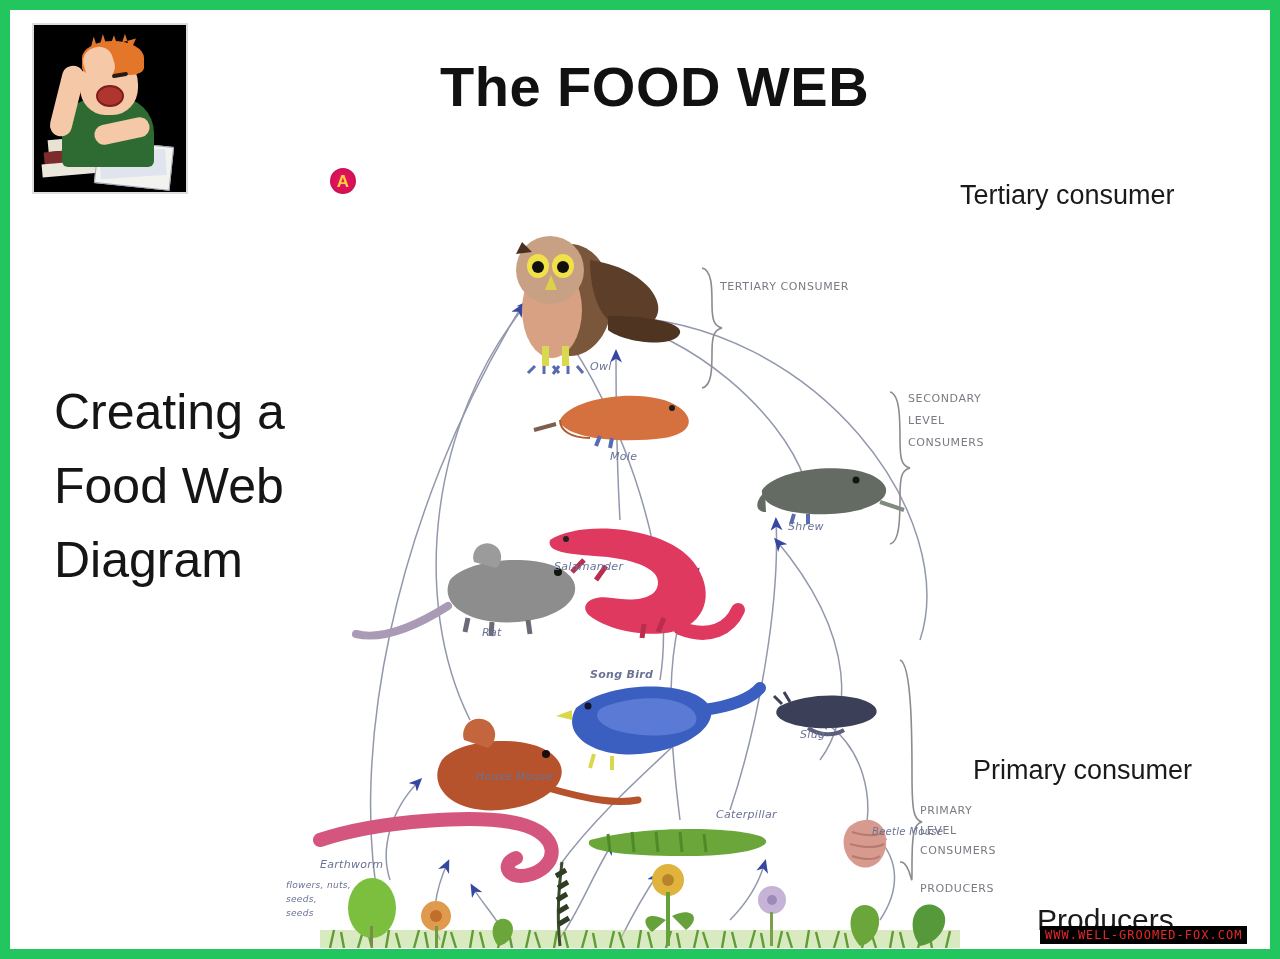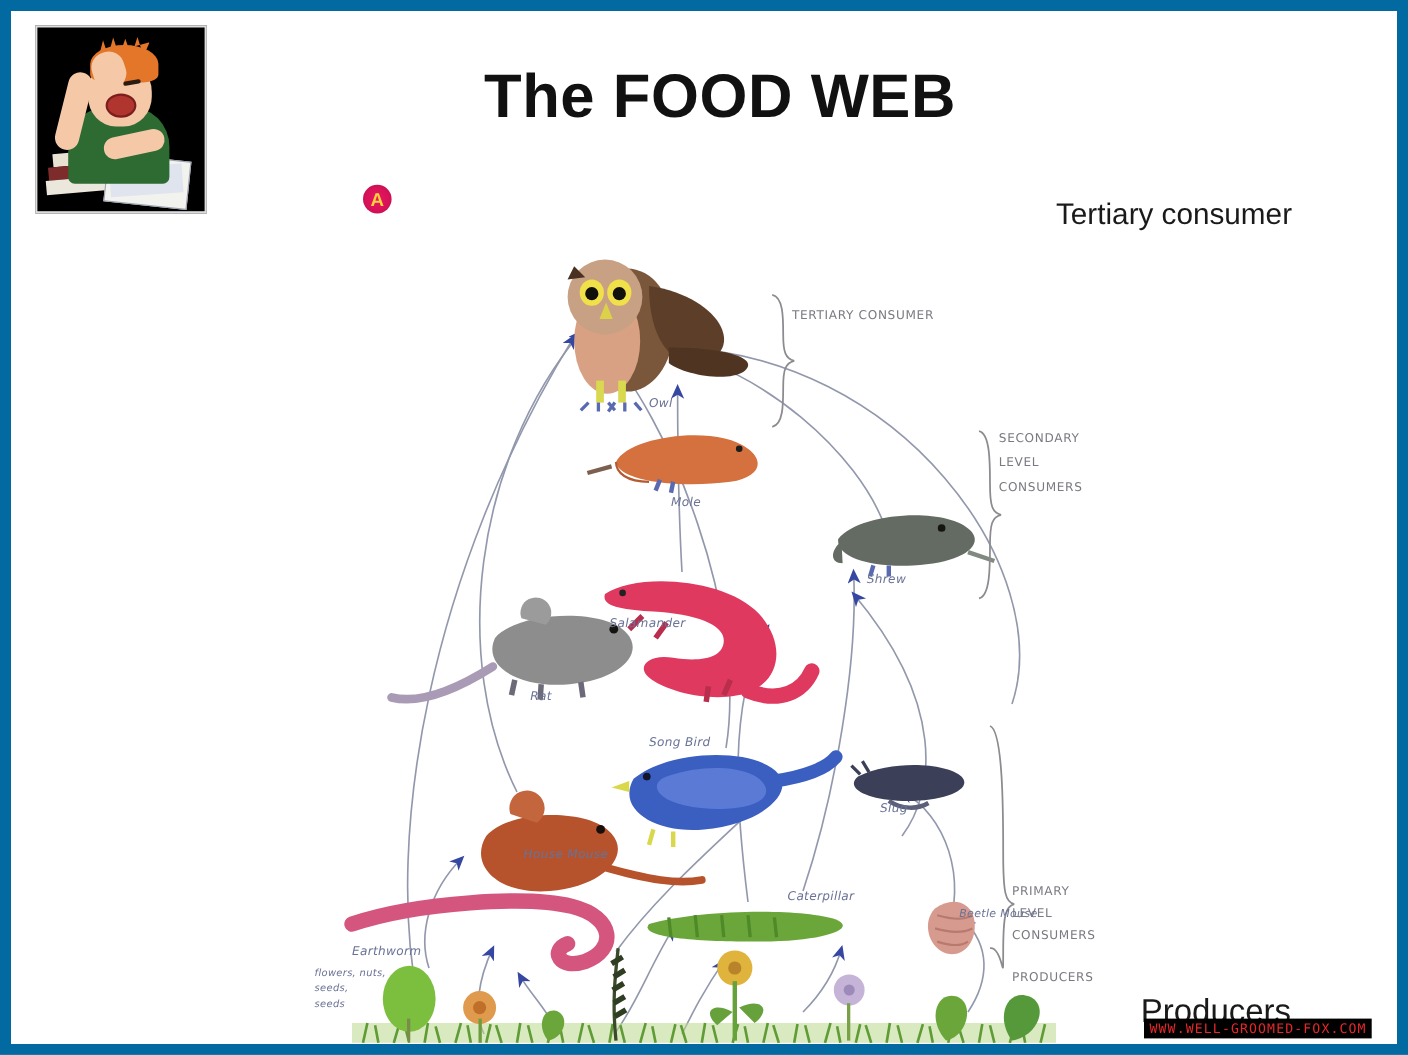--- a/index.html
+++ b/index.html
@@ -9,21 +9,21 @@
   }
   body {
     font-family: "Liberation Sans", sans-serif;
   }
   #slide {
     position: relative;
     width: 1280px;
     height: 959px;
     box-sizing: border-box;
     background: #ffffff;
-    border: 10px solid #0369a1;
+    border: 10px solid #22c55e;
     overflow: hidden;
   }
   #canvas {
     position: absolute;
     left: 0; top: 0;
     width: 1260px;
     height: 939px;
     background: #ffffff;
   }
   .abs { position: absolute; }
@@ -128,24 +128,28 @@
     <div class="cl cl-hair"></div>
     <div class="cl cl-hairspike"></div>
     <div class="cl cl-eye l"></div>
     <div class="cl cl-eye r"></div>
     <div class="cl cl-mouth"></div>
     <div class="cl cl-arm"></div>
     <div class="cl cl-hand"></div>
   </div>
 
   <div id="title" class="abs">The FOOD WEB</div>
+  <div id="subtitle" class="abs">Creating a
+Food Web
+Diagram</div>
 
   <div id="a-badge" class="abs">A</div>
 
   <div id="lbl-tertiary" class="abs level-label">Tertiary consumer</div>
+  <div id="lbl-primary" class="abs level-label">Primary consumer</div>
   <div id="lbl-producers" class="abs level-label">Producers</div>
   <div id="slide-number" class="abs">24</div>
 
   <div id="watermark" class="abs">WWW.WELL-GROOMED-FOX.COM</div>
 
   <div id="drawing" class="abs">
 
     <svg width="760" height="830" viewBox="0 0 760 830">
       <defs>
         <marker id="ah" markerWidth="10" markerHeight="10" refX="7" refY="4" orient="auto">
@@ -315,21 +319,21 @@
         <path d="M630,272 C640,274 640,300 640,320 C640,340 642,346 650,348 C642,350 640,356 640,376 C640,396 640,422 630,424"></path>
         <path d="M640,540 C652,544 652,620 652,656 C652,692 654,700 662,702 C654,704 652,712 652,746 C652,780 652,740 640,742"></path>
       </g>
     </svg>
 
     <div class="hw ink" style="left:330px; top:240px;">Owl</div>
     <div class="hw ink" style="left:350px; top:330px;">Mole</div>
     <div class="hw ink" style="left:528px; top:400px;">Shrew</div>
     <div class="hw ink" style="left:294px; top:440px;">Salamander</div>
     <div class="hw ink" style="left:222px; top:506px;">Rat</div>
-    <div class="hw ink" style="left:330px; top:548px;">Song Bird</div>
+    <div class="hw ink" style="left:330px; top:548px;font-weight:bold;">Song Bird</div>
     <div class="hw ink" style="left:216px; top:650px;">House Mouse</div>
     <div class="hw ink" style="left:540px; top:608px;">Slug</div>
     <div class="hw ink" style="left:60px;  top:738px;">Earthworm</div>
     <div class="hw ink" style="left:456px; top:688px;">Caterpillar</div>
     <div class="hw ink small" style="left:612px; top:706px;">Beetle Mouse</div>
 
     <div class="hw ink tiny" style="left:26px; top:760px;">flowers, nuts,</div>
     <div class="hw ink tiny" style="left:26px; top:774px;">seeds,</div>
     <div class="hw ink tiny" style="left:26px; top:788px;">seeds</div>
 

